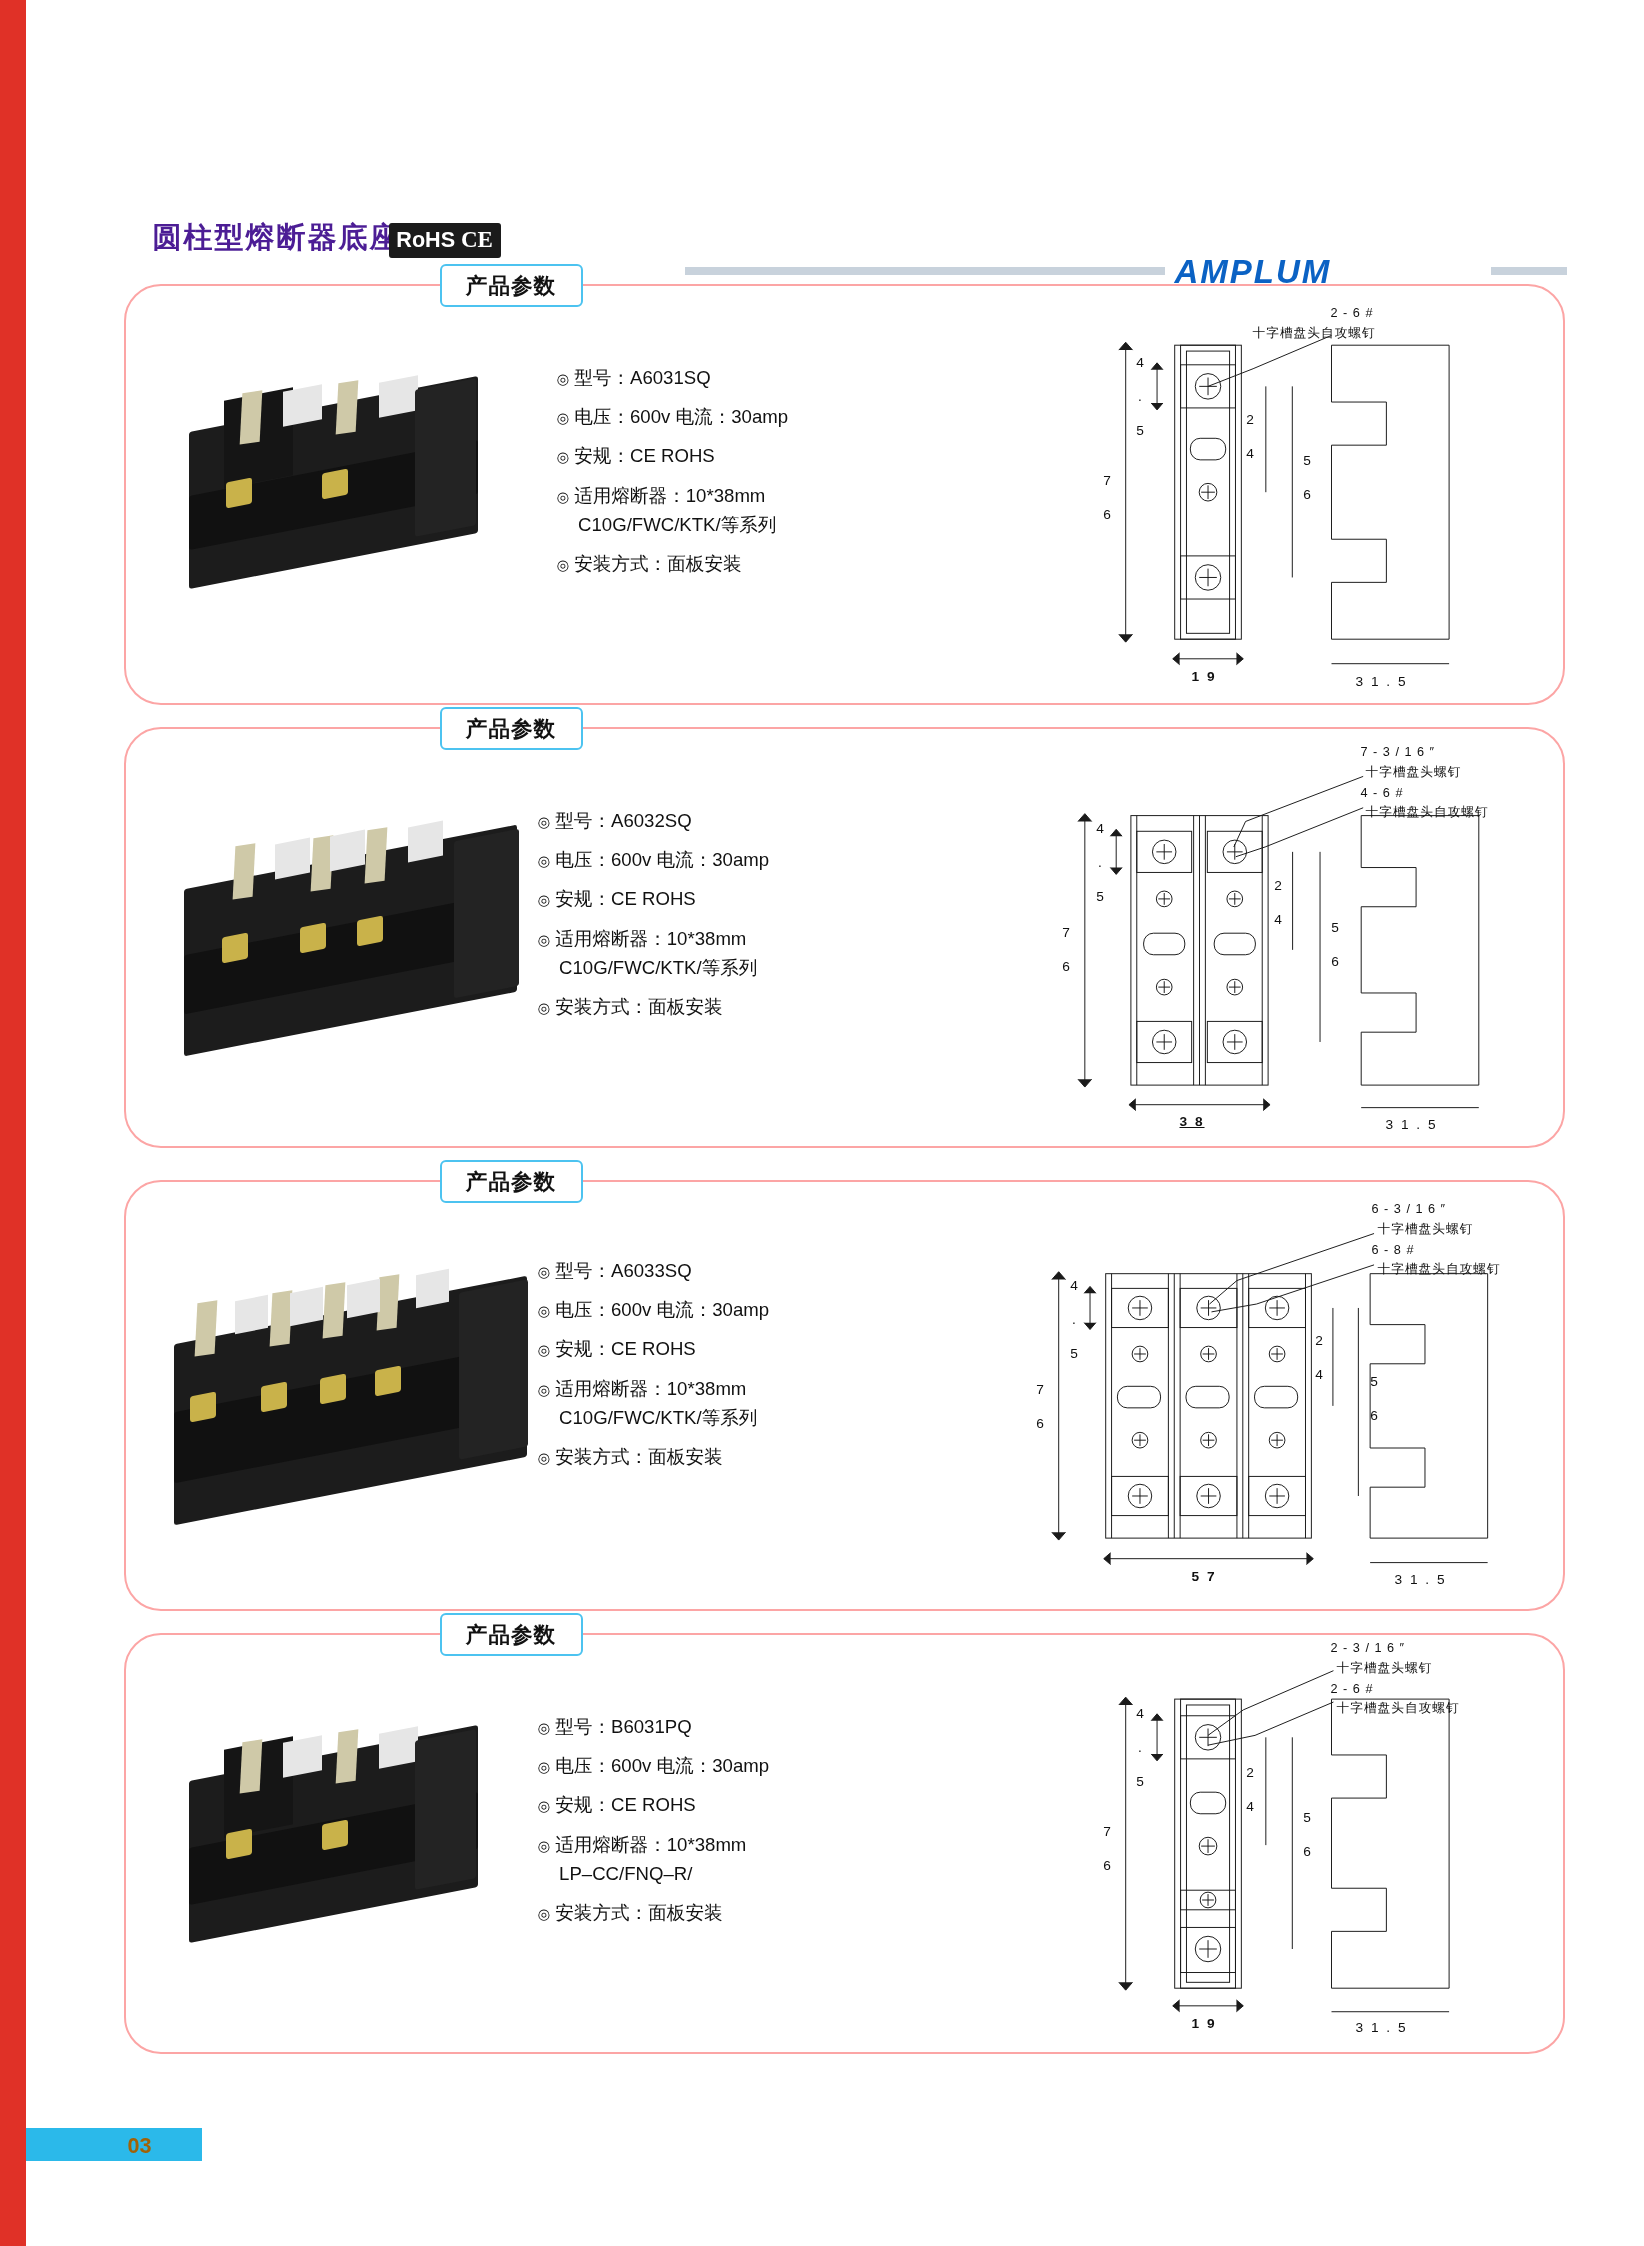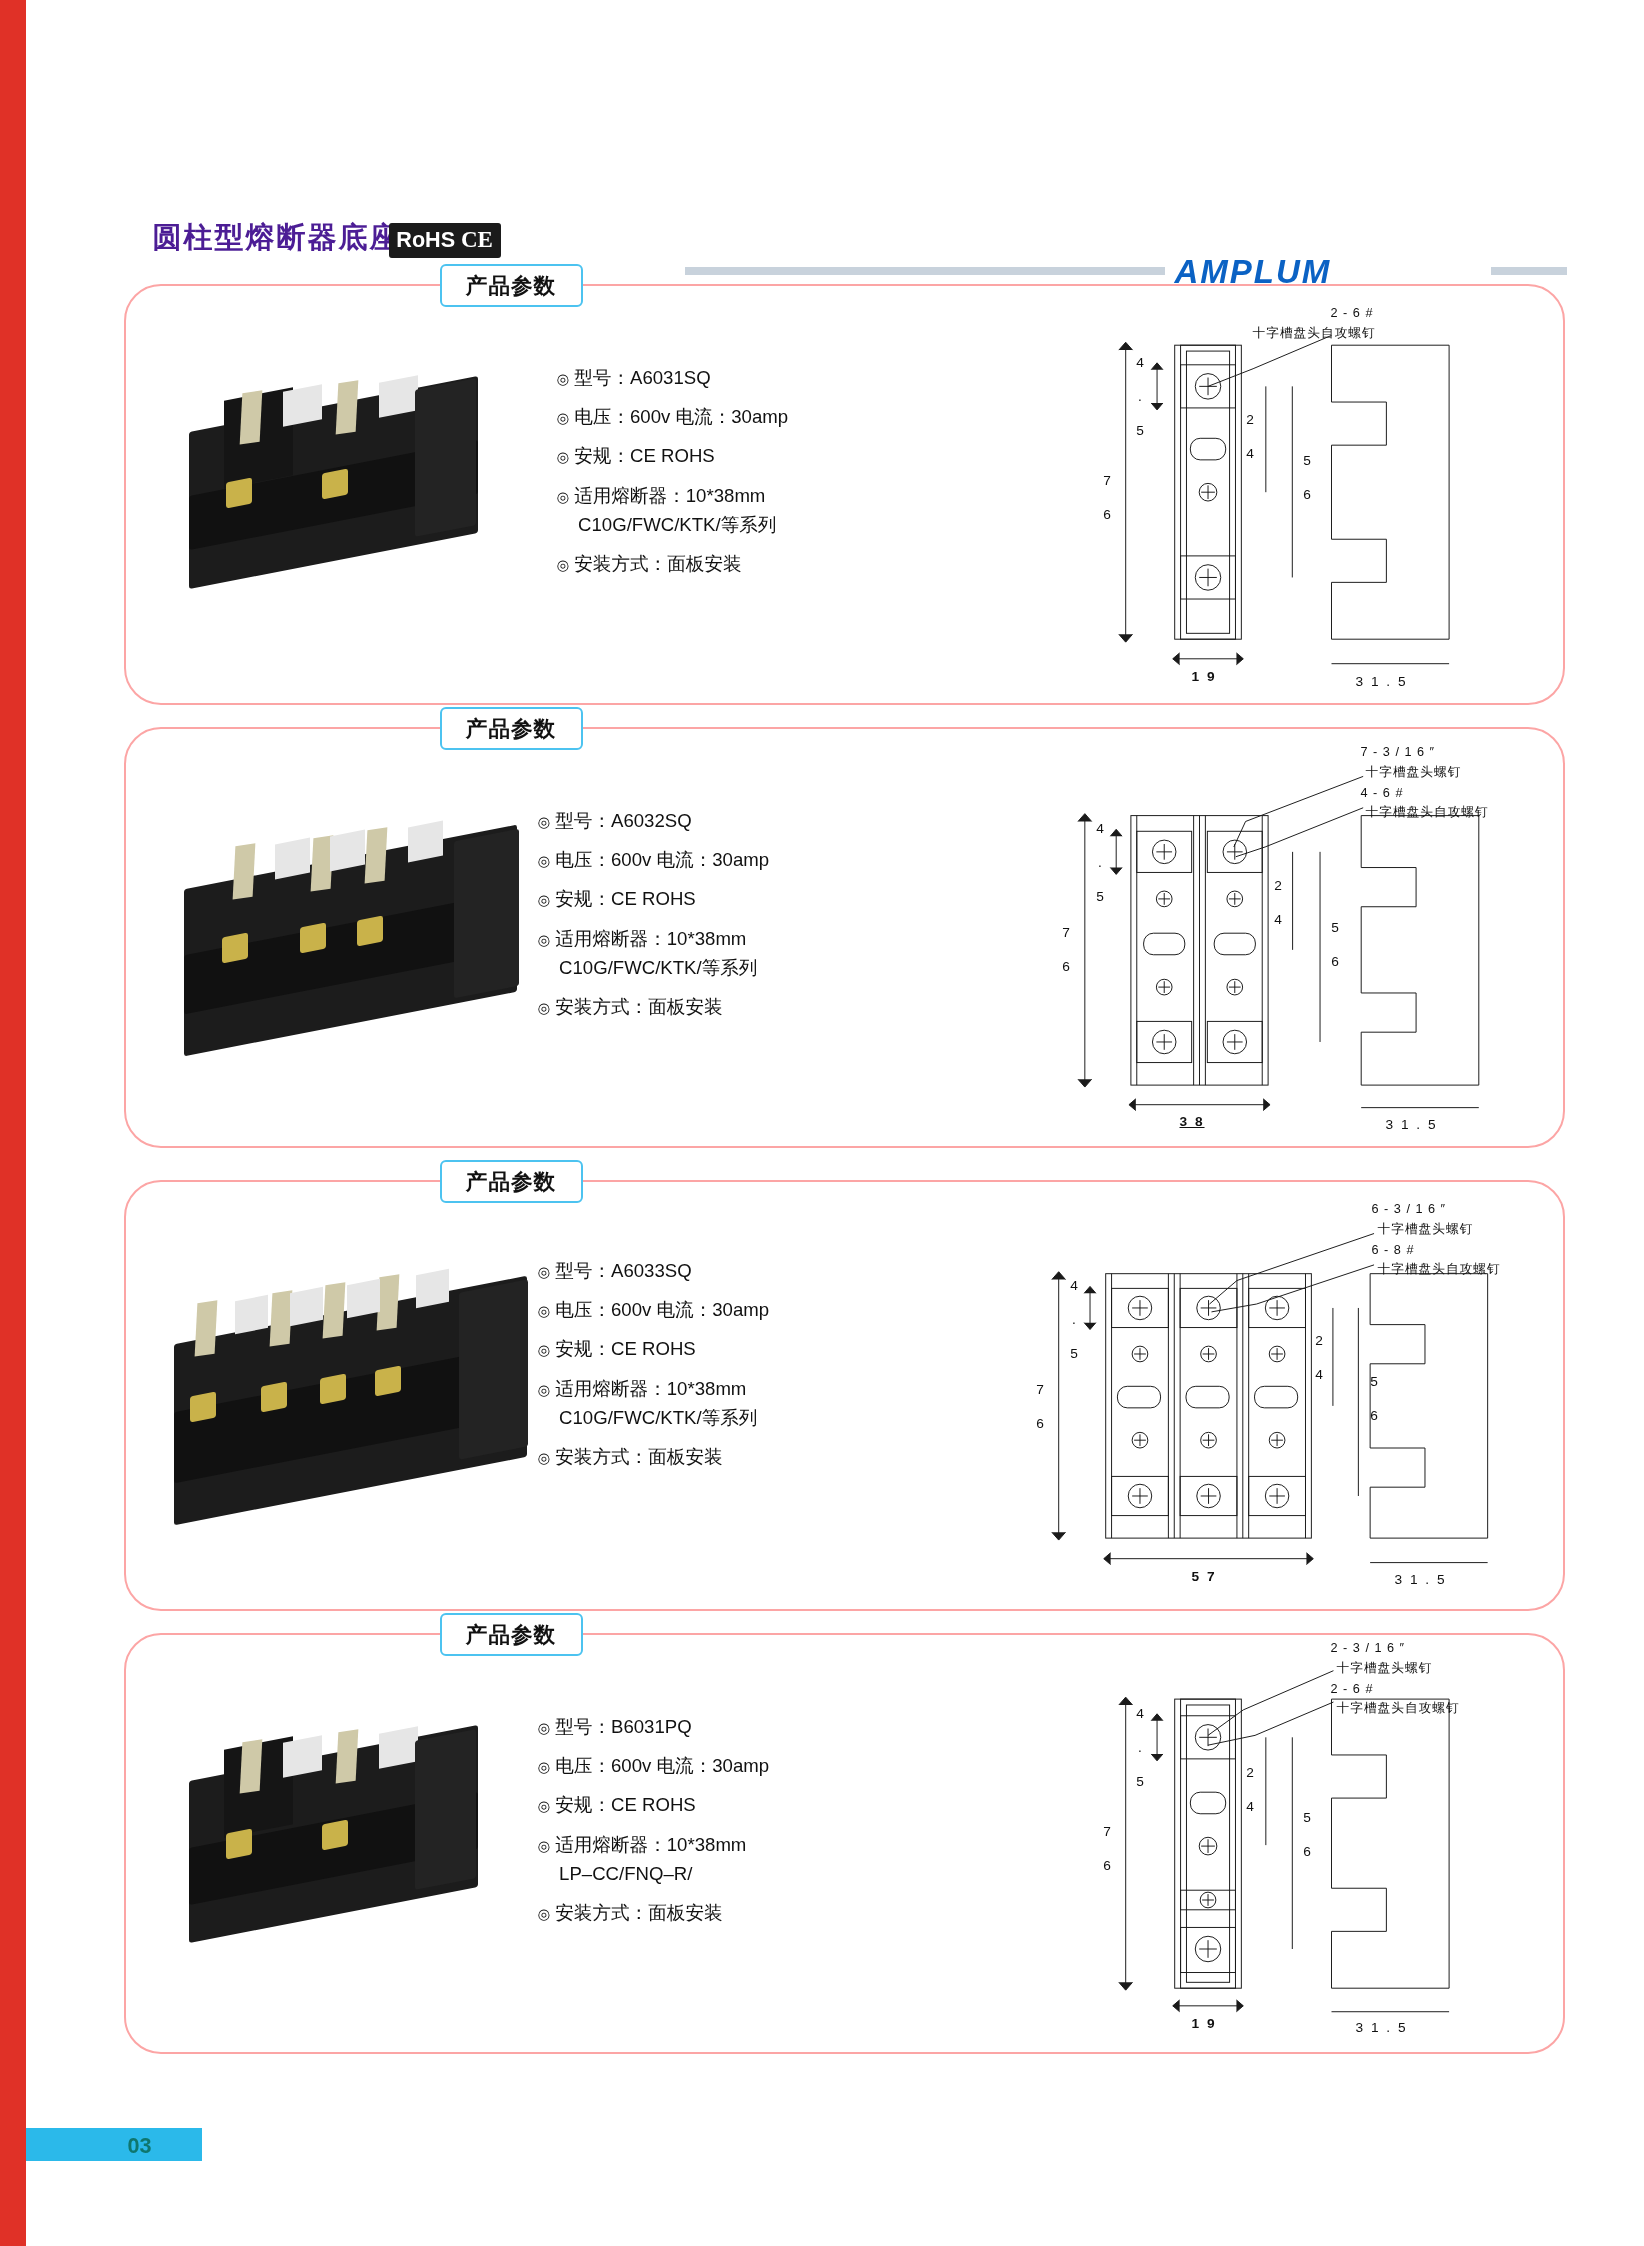--- a/index.html
+++ b/index.html
@@ -97,21 +97,21 @@
   }
   .vert { writing-mode:vertical-rl; text-orientation:upright; }
 
   
   .footer-bar {
     position:absolute; left:0; bottom:86px; width:176px; height:33px;
     background:#2bb9ea;
   }
   .footer-num {
     position:absolute; left:102px; bottom:88px;
-    font-size:21.6px; font-weight:bold; color:#0f766e;text-align:center;
+    font-size:21.6px; font-weight:bold; color:#a16207;text-align:center;
   }
 
   
   .fuse-body {
     position:absolute; background:#1c1c1c; border-radius:2.9px;
   }
   .fuse-face {
     position:absolute; background:#2a2a2a;
   }
   .fuse-clip {

